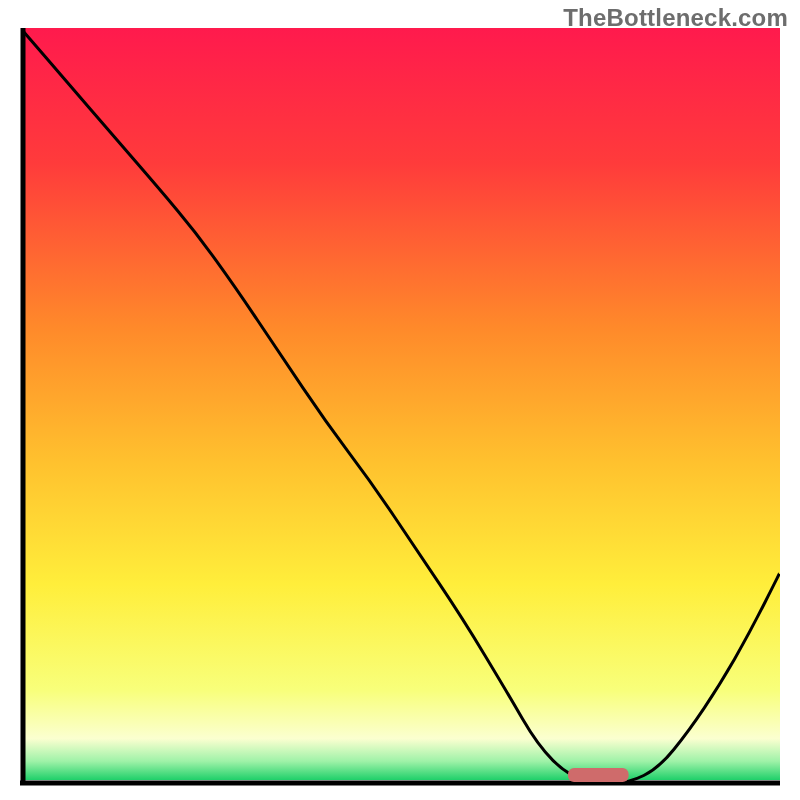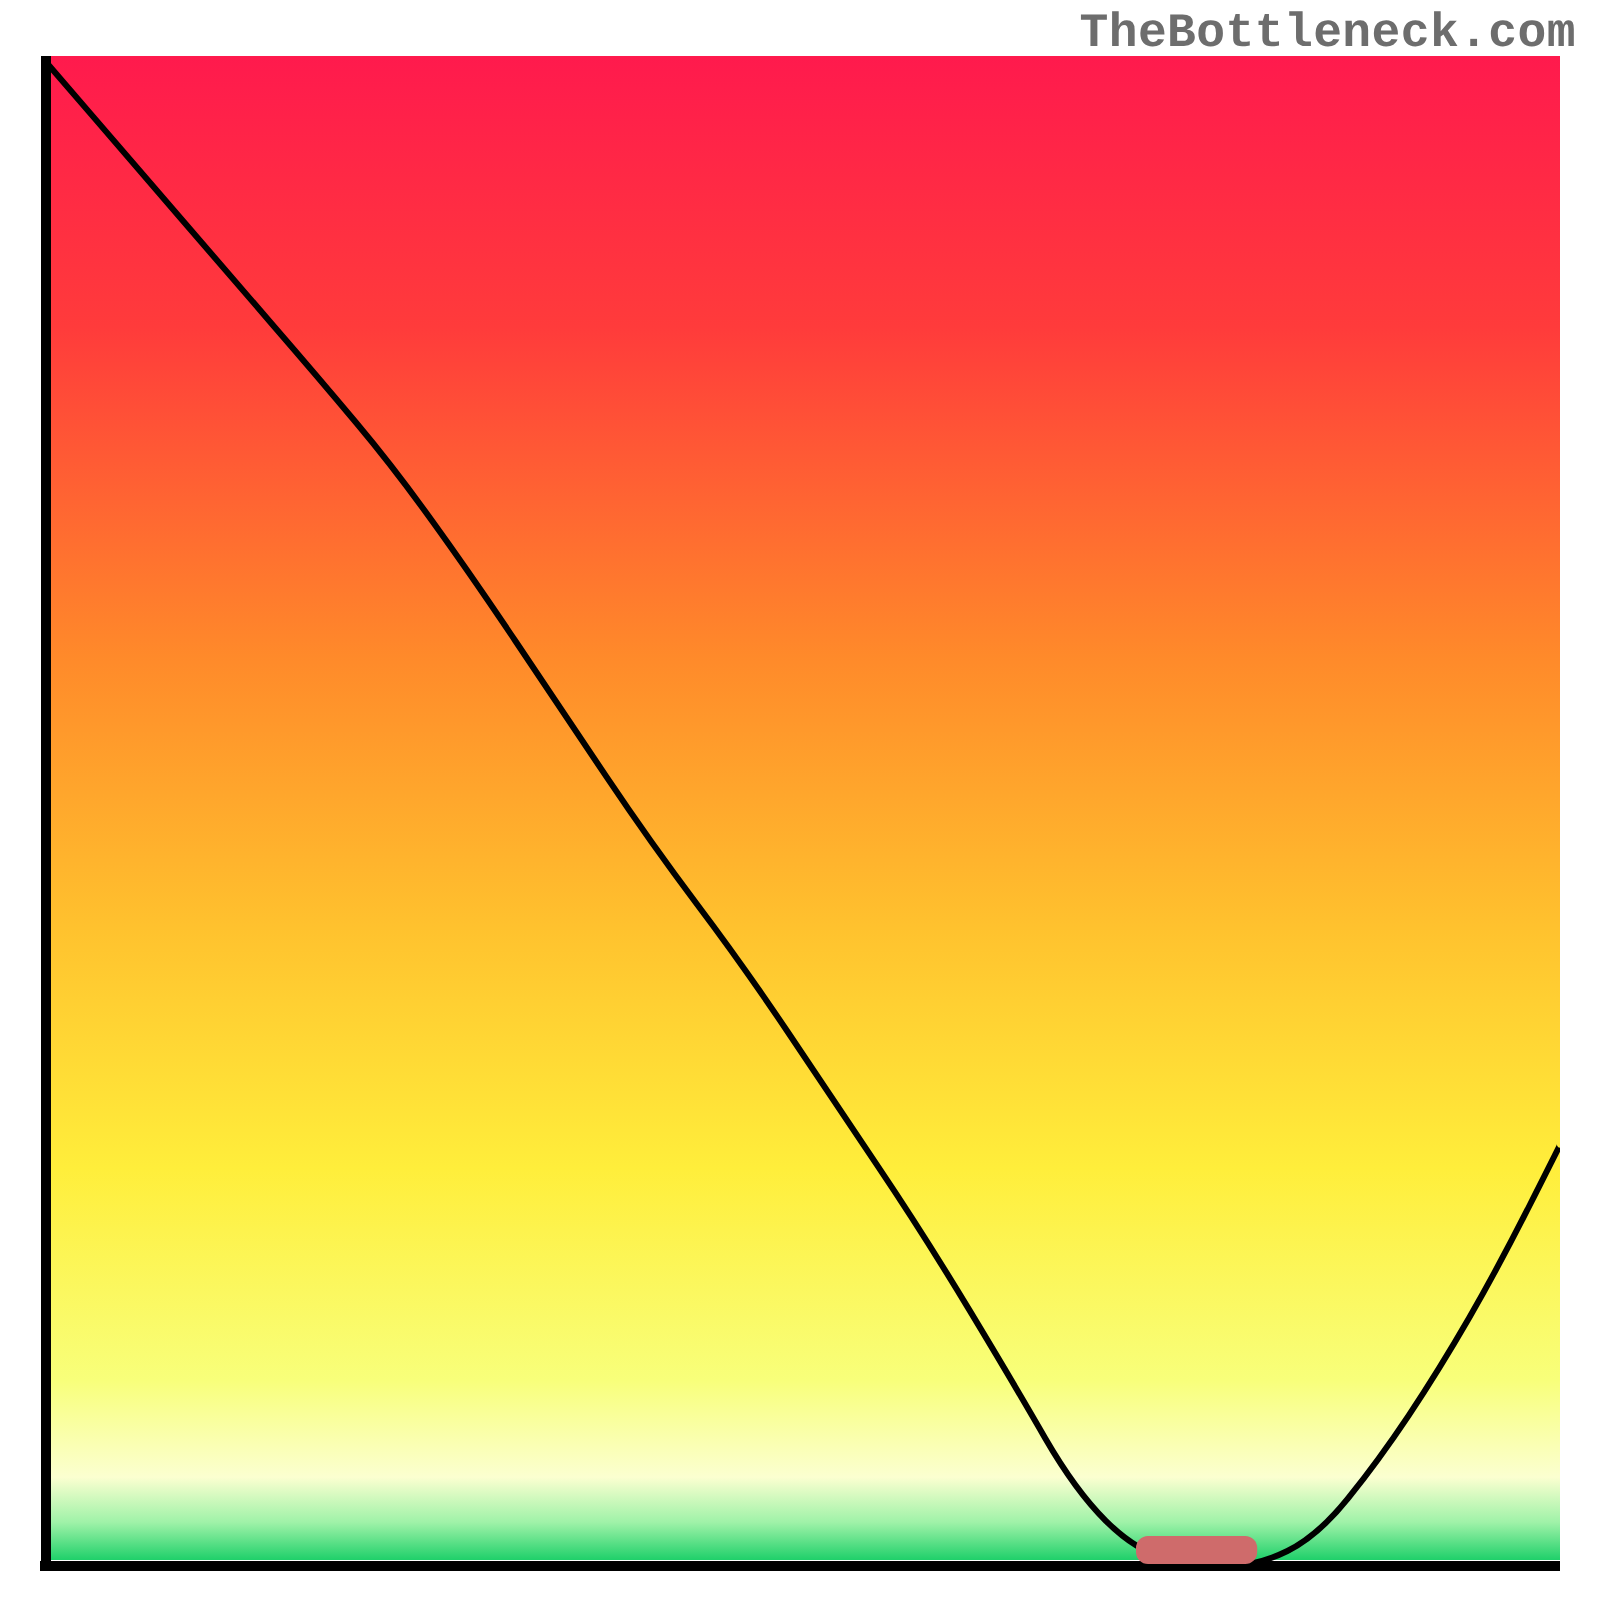--- a/index.html
+++ b/index.html
@@ -9,21 +9,20 @@
     height: 800px;
     background: #ffffff;
     font-family: Arial, Helvetica, sans-serif;
     overflow: hidden;
   }
   .frame {
     position: relative;
     width: 800px;
     height: 740px;
     box-sizing: border-box;
-    font-family: Liberation Mono, monospace;
   }
   .watermark {
     position: absolute;
     top: 4px;
     right: 12px;
     font-size: 24px;
     font-weight: 600;
     color: #6d6d6d;
     letter-spacing: 0.2px;
   }

